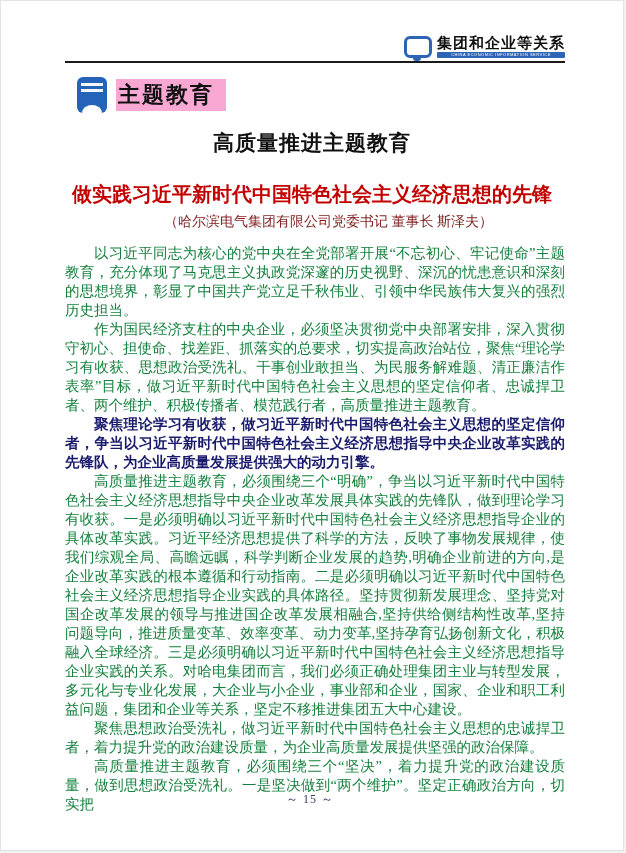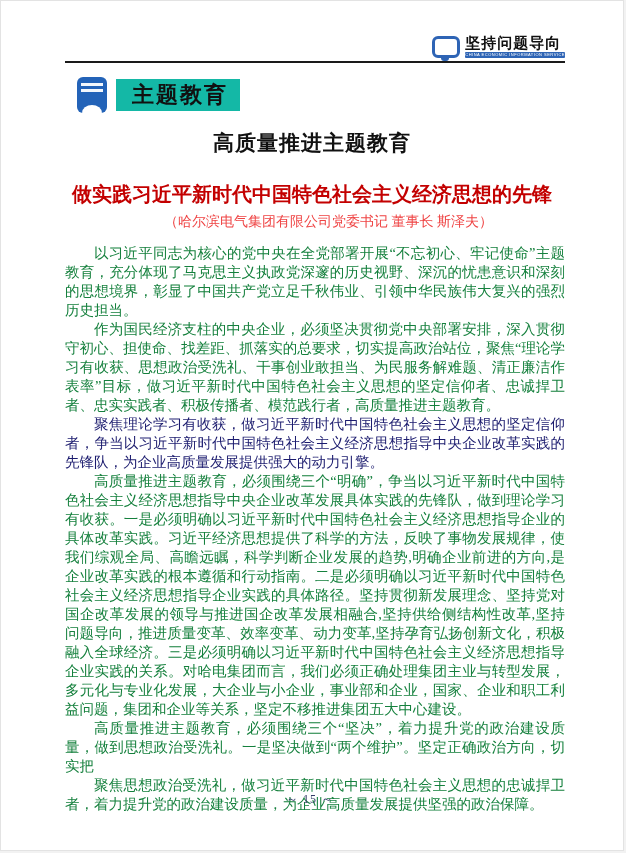--- a/index.html
+++ b/index.html
@@ -83,27 +83,27 @@
   }
   .badge-icon .bar1{top:6px;}
   .badge-icon .bar2{top:12px;}
   .badge-icon .arc{
     position:absolute;left:5px;bottom:-8px;
     width:20px;height:16px;
     background:#ffffff;
     border-radius:50% 50% 0 0;
   }
   .badge-label{
-    background:#14b8a6;
+    background:#f9a8d4;
     font-family:"Liberation Sans","DejaVu Sans",sans-serif;
     font-weight:bold;
     font-size:22px;
     line-height:30px;
     color:#111111;
-    padding:1px 12px 1px 16px;
+    padding:1px 12px 1px 2px;
     letter-spacing:2px;
   }
   
   .title{
     margin-top:16px;
     text-align:center;
     font-family:"Liberation Sans","DejaVu Sans",sans-serif;
     font-weight:bold;
     font-size:21px;
     line-height:27px;
@@ -117,38 +117,38 @@
     font-weight:bold;
     font-size:20px;
     line-height:26px;
     color:#c30000;
   }
   .byline{
     margin-top:6px;
     text-align:center;
     font-size:14px;
     line-height:18px;
-    color:#ef4444;
+    color:#7f1d1d;
     padding-left:33px;
   }
   
   .body-text{
     margin:13px 58px 0 64px;
   }
   .body-text p{
     margin:0;
     font-size:14.5px;
     line-height:19px;
     color:#15803d;
     text-align:justify;
     text-indent:2em;
   }
   .body-text p.emphasis{
     font-family:"Liberation Sans","DejaVu Sans",sans-serif;
-    font-weight:normal;
+    font-weight:bold;
     color:#1b1b6e;
   }
   
   .footer{
     position:absolute;
     left:0;right:4px;
     bottom:42px;
     text-align:center;
     font-size:12px;
     color:#333a66;
@@ -157,43 +157,43 @@
 </style>
 </head>
 <body>
 
 <div class="sheet">
 
   <div class="header">
     <div class="logo">
       <span class="logo-icon"></span>
       <span class="logo-textcol">
-        <span class="logo-name">坚持问题导向</span>
+        <span class="logo-name">集团和企业等关系</span>
         <span class="logo-sub">CHINA ECONOMIC INFORMATION SERVICE</span>
       </span>
     </div>
   </div>
 
   <div class="badge">
     <span class="badge-icon">
       <span class="bar1"></span>
       <span class="bar2"></span>
       <span class="arc"></span>
     </span>
     <span class="badge-label">主题教育</span>
   </div>
 
   <div class="title">高质量推进主题教育</div>
   <div class="subtitle">做实践习近平新时代中国特色社会主义经济思想的先锋</div>
   <div class="byline">（哈尔滨电气集团有限公司党委书记 董事长 斯泽夫）</div>
 
   <div class="body-text">
     <p>以习近平同志为核心的党中央在全党部署开展“不忘初心、牢记使命”主题教育，充分体现了马克思主义执政党深邃的历史视野、深沉的忧患意识和深刻的思想境界，彰显了中国共产党立足千秋伟业、引领中华民族伟大复兴的强烈历史担当。</p>
-    <p>作为国民经济支柱的中央企业，必须坚决贯彻党中央部署安排，深入贯彻守初心、担使命、找差距、抓落实的总要求，切实提高政治站位，聚焦“理论学习有收获、思想政治受洗礼、干事创业敢担当、为民服务解难题、清正廉洁作表率”目标，做习近平新时代中国特色社会主义思想的坚定信仰者、忠诚捍卫者、忠实实践者、积极传播者、模范践行者，高质量推进主题教育。</p>
+    <p>作为国民经济支柱的中央企业，必须坚决贯彻党中央部署安排，深入贯彻守初心、担使命、找差距、抓落实的总要求，切实提高政治站位，聚焦“理论学习有收获、思想政治受洗礼、干事创业敢担当、为民服务解难题、清正廉洁作表率”目标，做习近平新时代中国特色社会主义思想的坚定信仰者、忠诚捍卫者、两个维护、积极传播者、模范践行者，高质量推进主题教育。</p>
     <p class="emphasis">聚焦理论学习有收获，做习近平新时代中国特色社会主义思想的坚定信仰者，争当以习近平新时代中国特色社会主义经济思想指导中央企业改革实践的先锋队，为企业高质量发展提供强大的动力引擎。</p>
     <p>高质量推进主题教育，必须围绕三个“明确”，争当以习近平新时代中国特色社会主义经济思想指导中央企业改革发展具体实践的先锋队，做到理论学习有收获。一是必须明确以习近平新时代中国特色社会主义经济思想指导企业的具体改革实践。习近平经济思想提供了科学的方法，反映了事物发展规律，使我们综观全局、高瞻远瞩，科学判断企业发展的趋势,明确企业前进的方向,是企业改革实践的根本遵循和行动指南。二是必须明确以习近平新时代中国特色社会主义经济思想指导企业实践的具体路径。坚持贯彻新发展理念、坚持党对国企改革发展的领导与推进国企改革发展相融合,坚持供给侧结构性改革,坚持问题导向，推进质量变革、效率变革、动力变革,坚持孕育弘扬创新文化，积极融入全球经济。三是必须明确以习近平新时代中国特色社会主义经济思想指导企业实践的关系。对哈电集团而言，我们必须正确处理集团主业与转型发展，多元化与专业化发展，大企业与小企业，事业部和企业，国家、企业和职工利益问题，集团和企业等关系，坚定不移推进集团五大中心建设。</p>
+    <p>聚焦思想政治受洗礼，做习近平新时代中国特色社会主义思想的忠诚捍卫者，着力提升党的政治建设质量，为企业高质量发展提供坚强的政治保障。</p>
     <p>高质量推进主题教育，必须围绕三个“坚决”，着力提升党的政治建设质量，做到思想政治受洗礼。一是坚决做到“两个维护”。坚定正确政治方向，切实把</p>
-    <p>聚焦思想政治受洗礼，做习近平新时代中国特色社会主义思想的忠诚捍卫者，着力提升党的政治建设质量，为企业高质量发展提供坚强的政治保障。</p>
   </div>
 
   <div class="footer">～ 15 ～</div>
 
 </div>
 
 </body></html>

